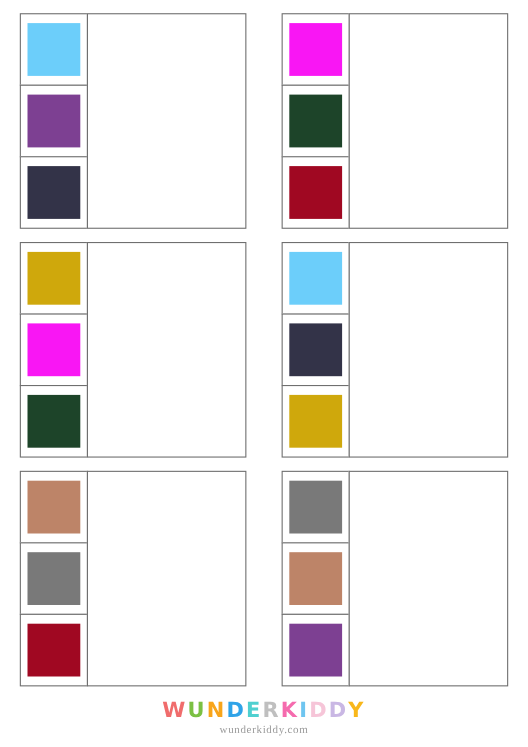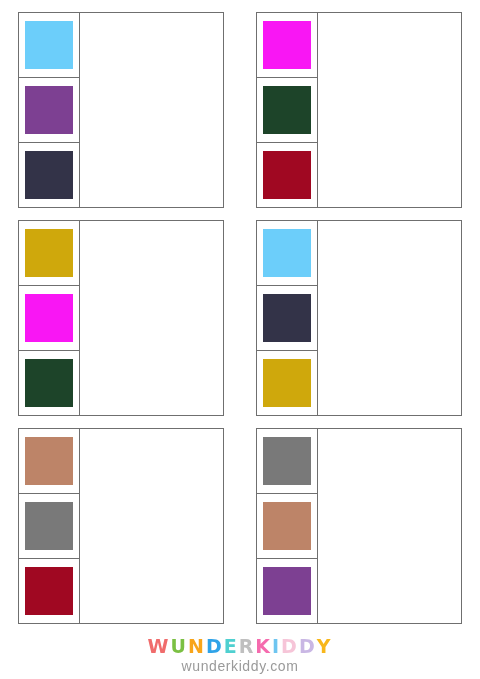--- a/index.html
+++ b/index.html
@@ -83,23 +83,23 @@
     font-size:19px;
     font-weight:bold;
     letter-spacing:2px;
     line-height:20px;
     white-space:nowrap;
     font-family:"DejaVu Sans", sans-serif;
   }
   .wordmark span{display:inline-block;}
   .site-url{
     margin-top:2px;
-    font-size:14px;
+    font-size:10px;
     color:#9a9a9a;
-    font-family:Liberation Sans, sans-serif;
+    font-family:Liberation Serif, serif;
     letter-spacing:0.6px;
   }
 </style>
 </head>
 <body>
 
 <div class="sheet">
 
   <div class="grid">
 

